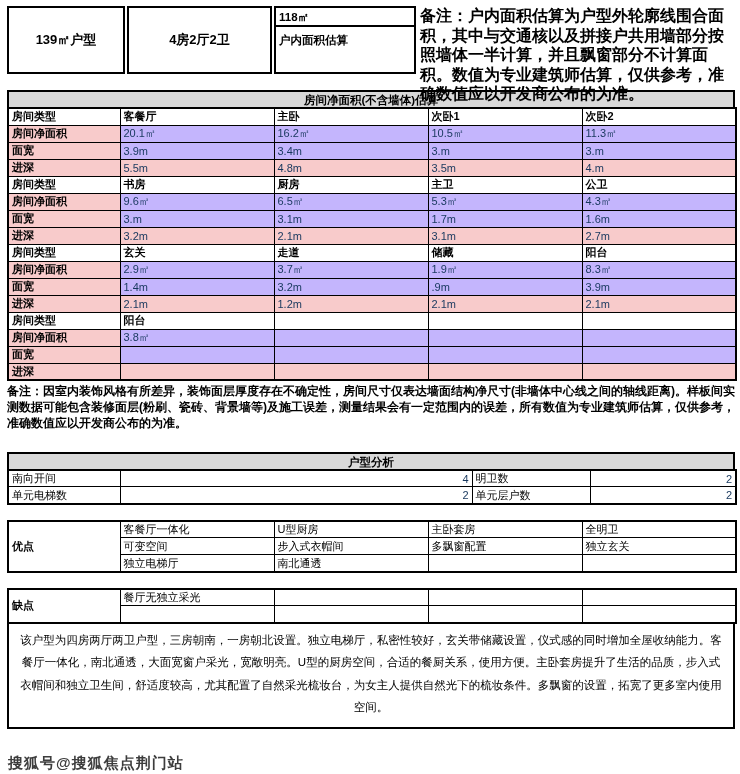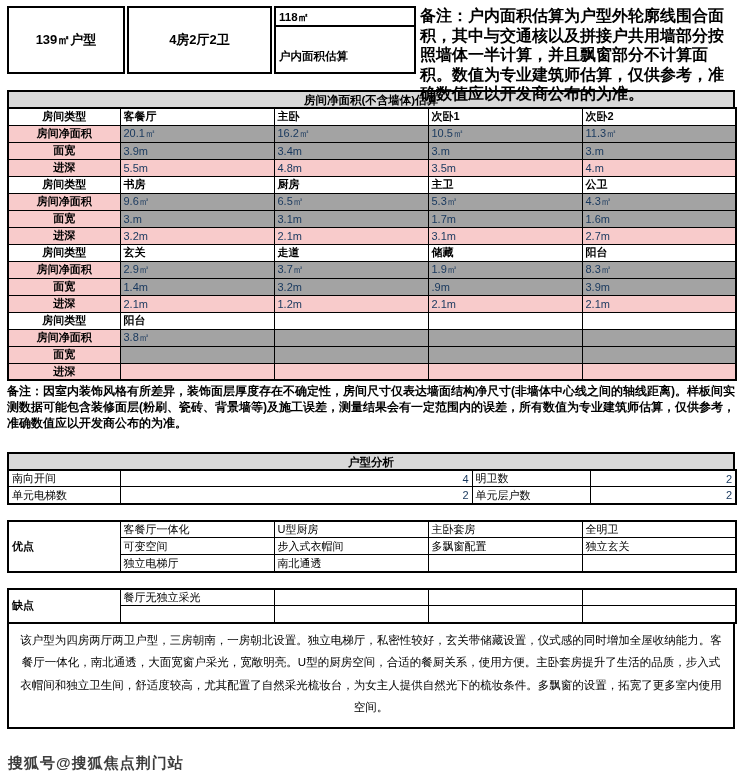--- a/index.html
+++ b/index.html
@@ -12,41 +12,41 @@
   .page { padding: 6px 5px 0 7px; width: 740px; }
 
   
   .top-row { display: flex; height: 68px; align-items: stretch; }
   .tbox { border: 2px solid #000; background: #fff; }
   .unit-box { width: 118px; display: flex; align-items: center; justify-content: center;
               font-weight: bold; font-size: 13px; }
   .layout-box { width: 145px; margin-left: 2px; display: flex; align-items: center;
                 justify-content: center; font-weight: bold; font-size: 13px; }
   .area-box { width: 142px; margin-left: 2px; display: flex; flex-direction: column;
-              font-weight: bold; font-size: 11.5px; gap: 16px; }
+              font-weight: bold; font-size: 11.5px; }
   .area-top { height: 19px; border-bottom: 2px solid #000; padding: 2px 3px; }
   .area-bot { flex: 1; padding: 6px 3px 0 3px; }
   .top-note { flex: 1; margin-left: 4px; font-weight: bold; font-size: 16px;
               line-height: 1.22; text-align: left; }
 
   
   .sec-hdr { width: 728px; border: 2px solid #000; border-bottom: none; background: #d9d9d9;
              font-weight: bold; text-align: center; font-size: 11.5px;
              height: 17px; line-height: 16px; }
   table.grid { border-collapse: collapse; table-layout: fixed; width: 728px;
                border: 2px solid #000; }
   table.grid td { border: 1px solid #000; height: 17px; padding: 0 3px; font-size: 11px;
                   overflow: hidden; white-space: nowrap; vertical-align: middle;
                   text-align: left; background: #fff; }
 
   
   .main .rt td { font-weight: bold; background: #fff; }
-  .main .ra td, .main .rw td { background: #a3a3a3; color: #17375d; }
+  .main .ra td, .main .rw td { background: #c4b5fd; color: #17375d; }
   .main .rd td { background: #f8cbcb; color: #17375d; }
-  .main td.lbl { text-align: center; font-weight: bold; color: #000; background: #f8cbcb; }
+  .main td.lbl { text-align: left; font-weight: bold; color: #000; background: #f8cbcb; }
   .main .rt td.lbl { background: #fff; }
 
   
   .mid-note { margin-top: 3px; width: 728px; font-weight: bold; font-size: 12px;
               line-height: 1.33; }
 
   
   #analysis-title { margin-top: 20px; }
   .analysis td.albl { text-align: left; }
   .analysis td.aval { text-align: right; color: #17375d; }

